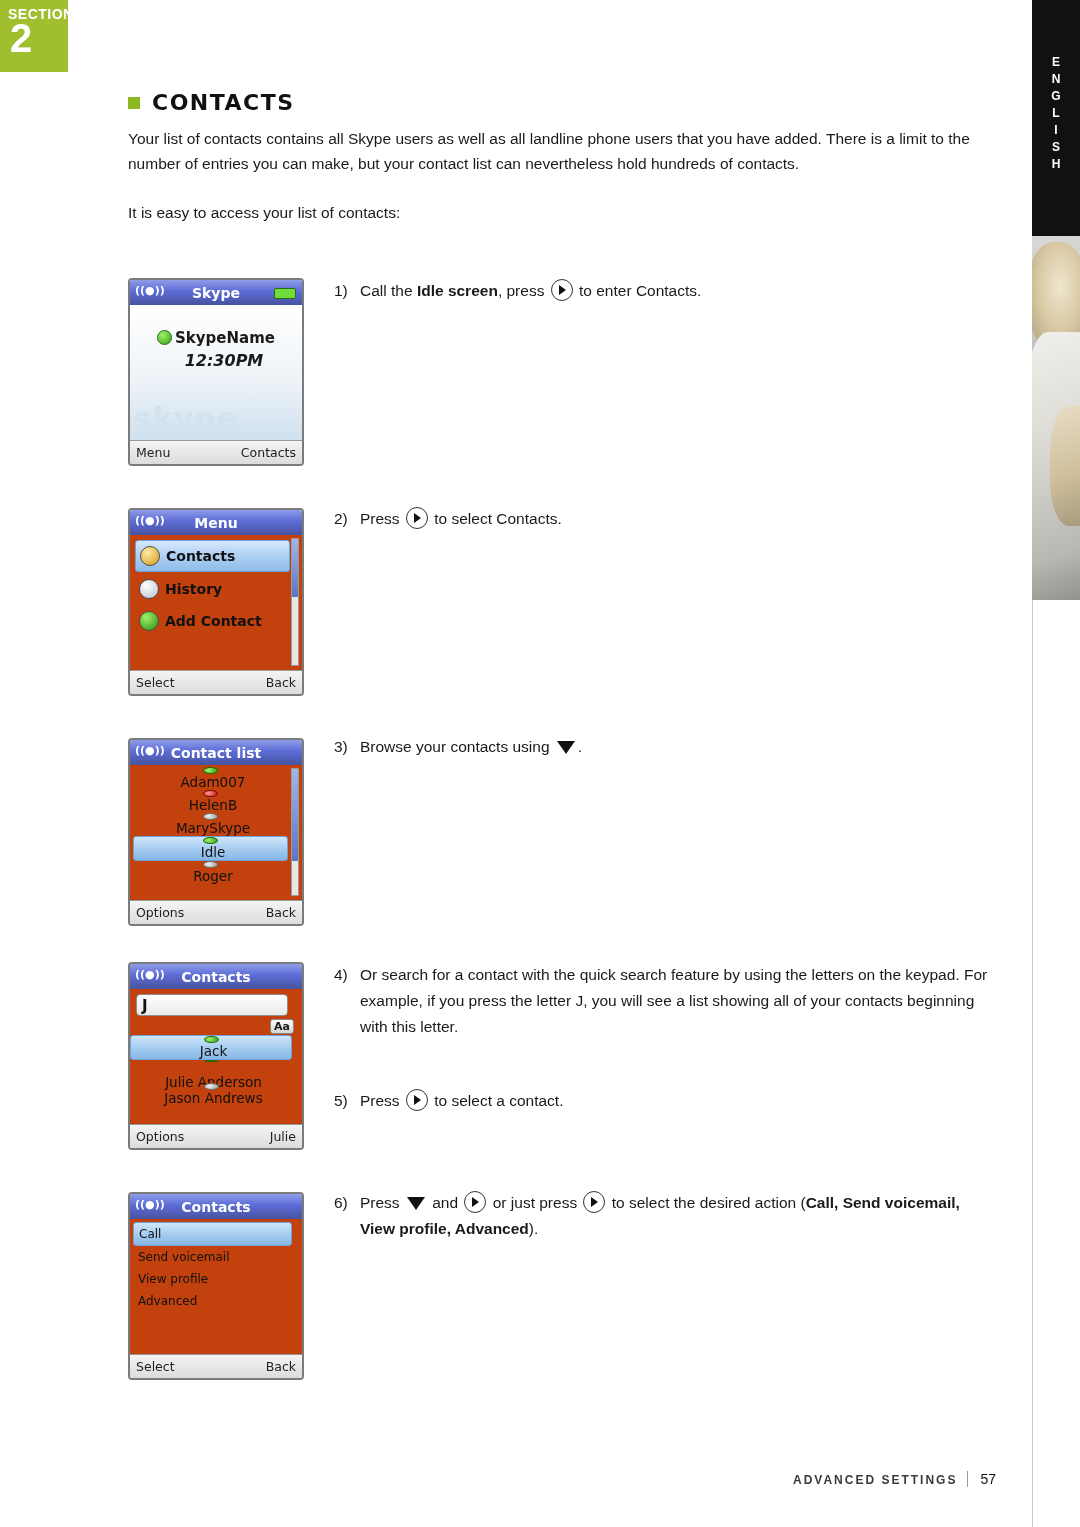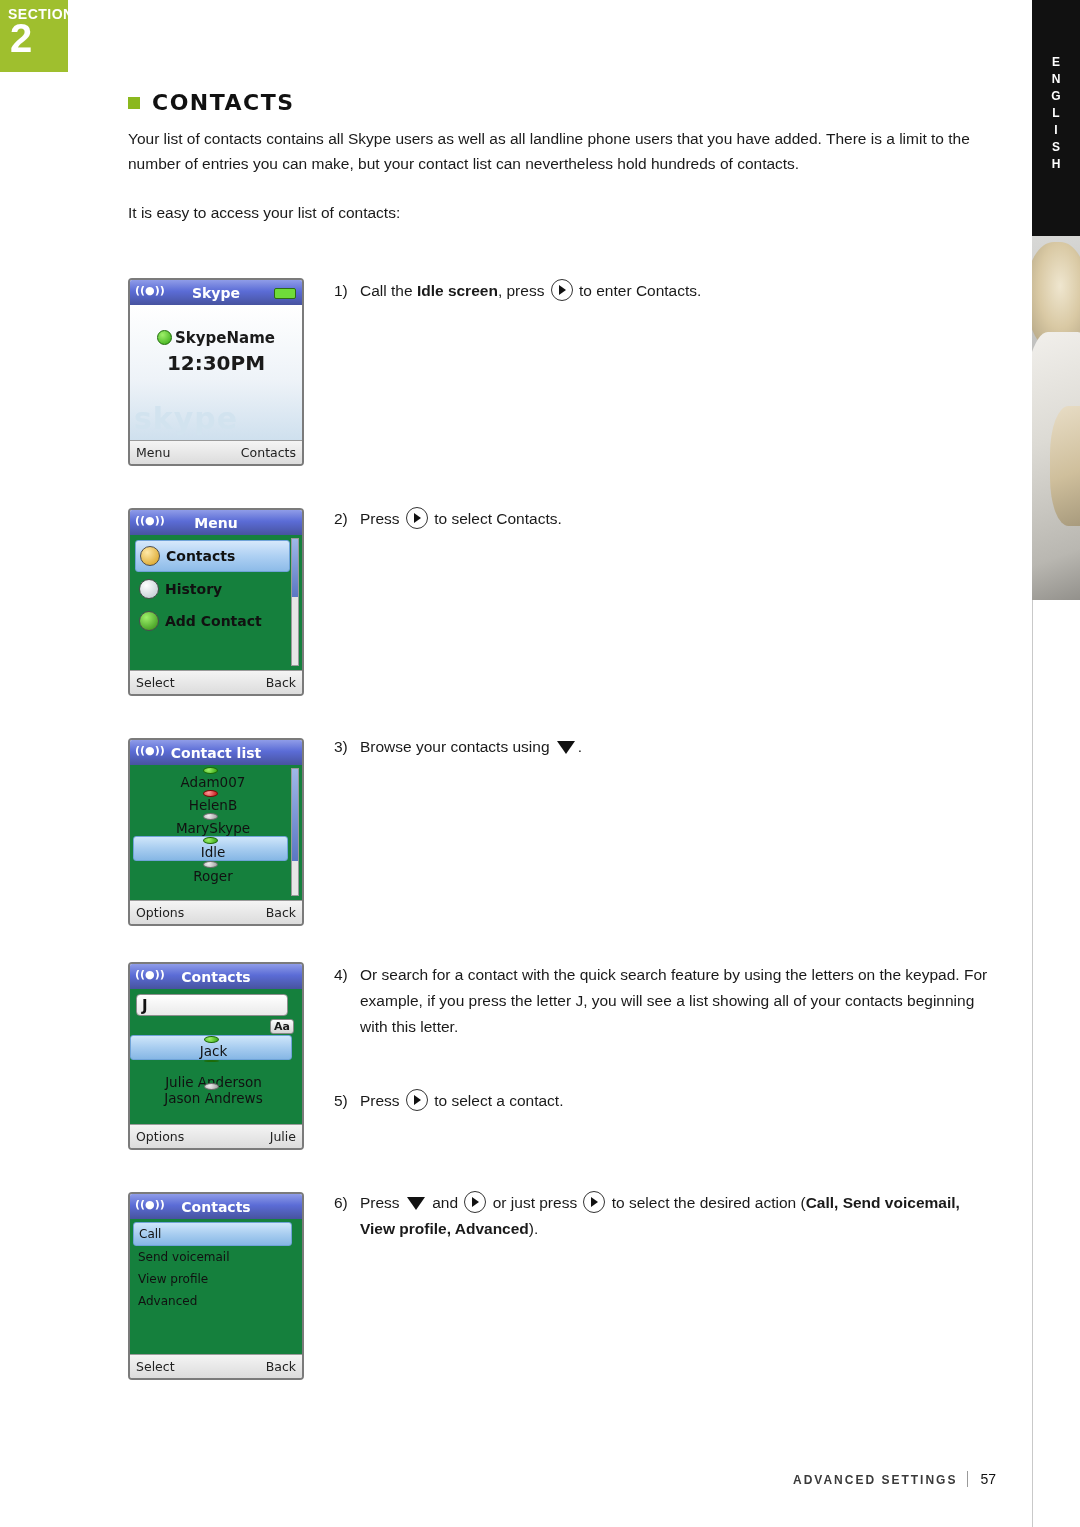--- a/index.html
+++ b/index.html
@@ -192,21 +192,21 @@
     top: 8px;
     width: 20px;
     height: 9px;
     background: #6fdc3a;
     border: 1px solid #2d6b14;
     border-radius: 2px;
   }
   .ph-body {
     height: 135px;
     position: relative;
-    background: #15803d;
+    background: #c2410c;
   }
   .ph-soft {
     height: 24px;
     border-top: 1px solid #9a9a9a;
     background: linear-gradient(180deg, #f4f4f4 0%, #dcdcdc 100%);
     display: flex;
     align-items: center;
     justify-content: space-between;
     padding: 0 6px;
     font-size: 12.5px;
@@ -235,26 +235,27 @@
     left: 0;
     width: 100%;
     text-align: center;
     font-size: 15px;
     font-weight: bold;
     color: #1a1a1a;
   }
   .idle-time {
     position: absolute;
     top: 46px;
-    left: 0;
+    left: 8px;
     width: 100%;
     text-align: center;
-    font-size: 20px;
+    font-size: 16px;
     font-weight: bold;
     color: #1a1a1a;
+    font-style: italic;
   }
   .status-dot {
     display: inline-block;
     width: 13px;
     height: 13px;
     border-radius: 50%;
     background: radial-gradient(circle at 35% 30%, #9ff06a, #32a612);
     border: 1px solid #1d6b08;
     vertical-align: -2px;
     margin-right: 3px;

